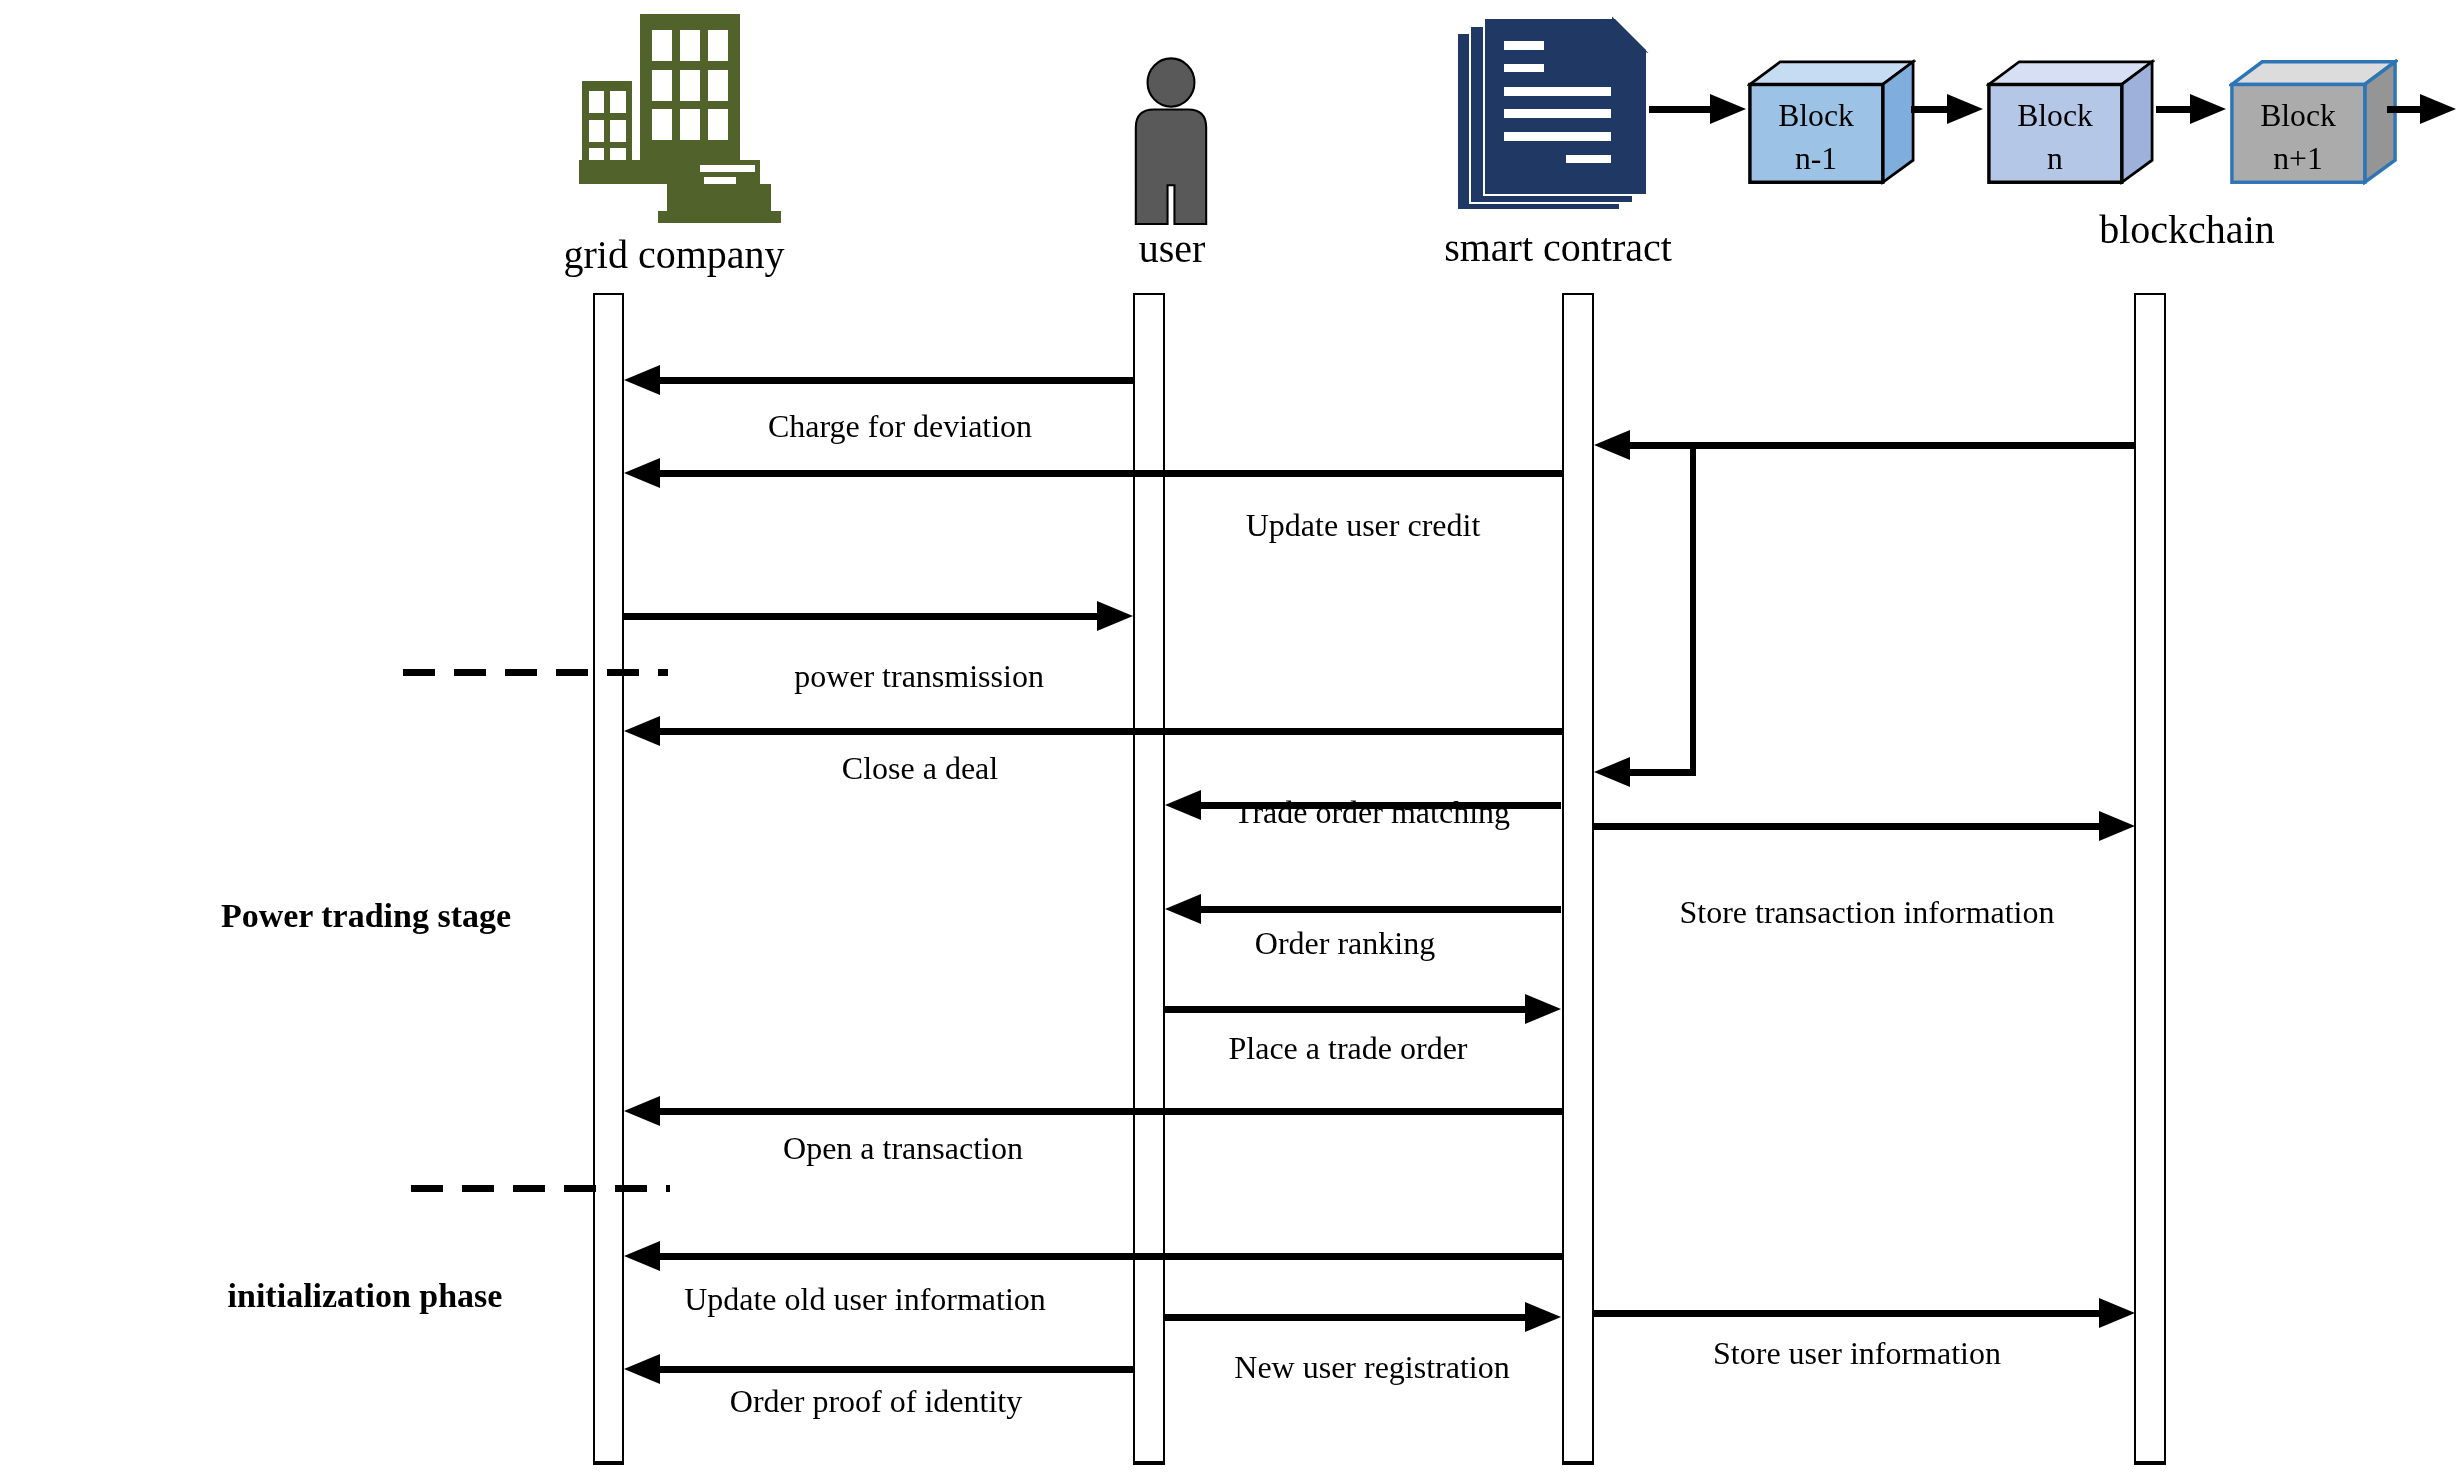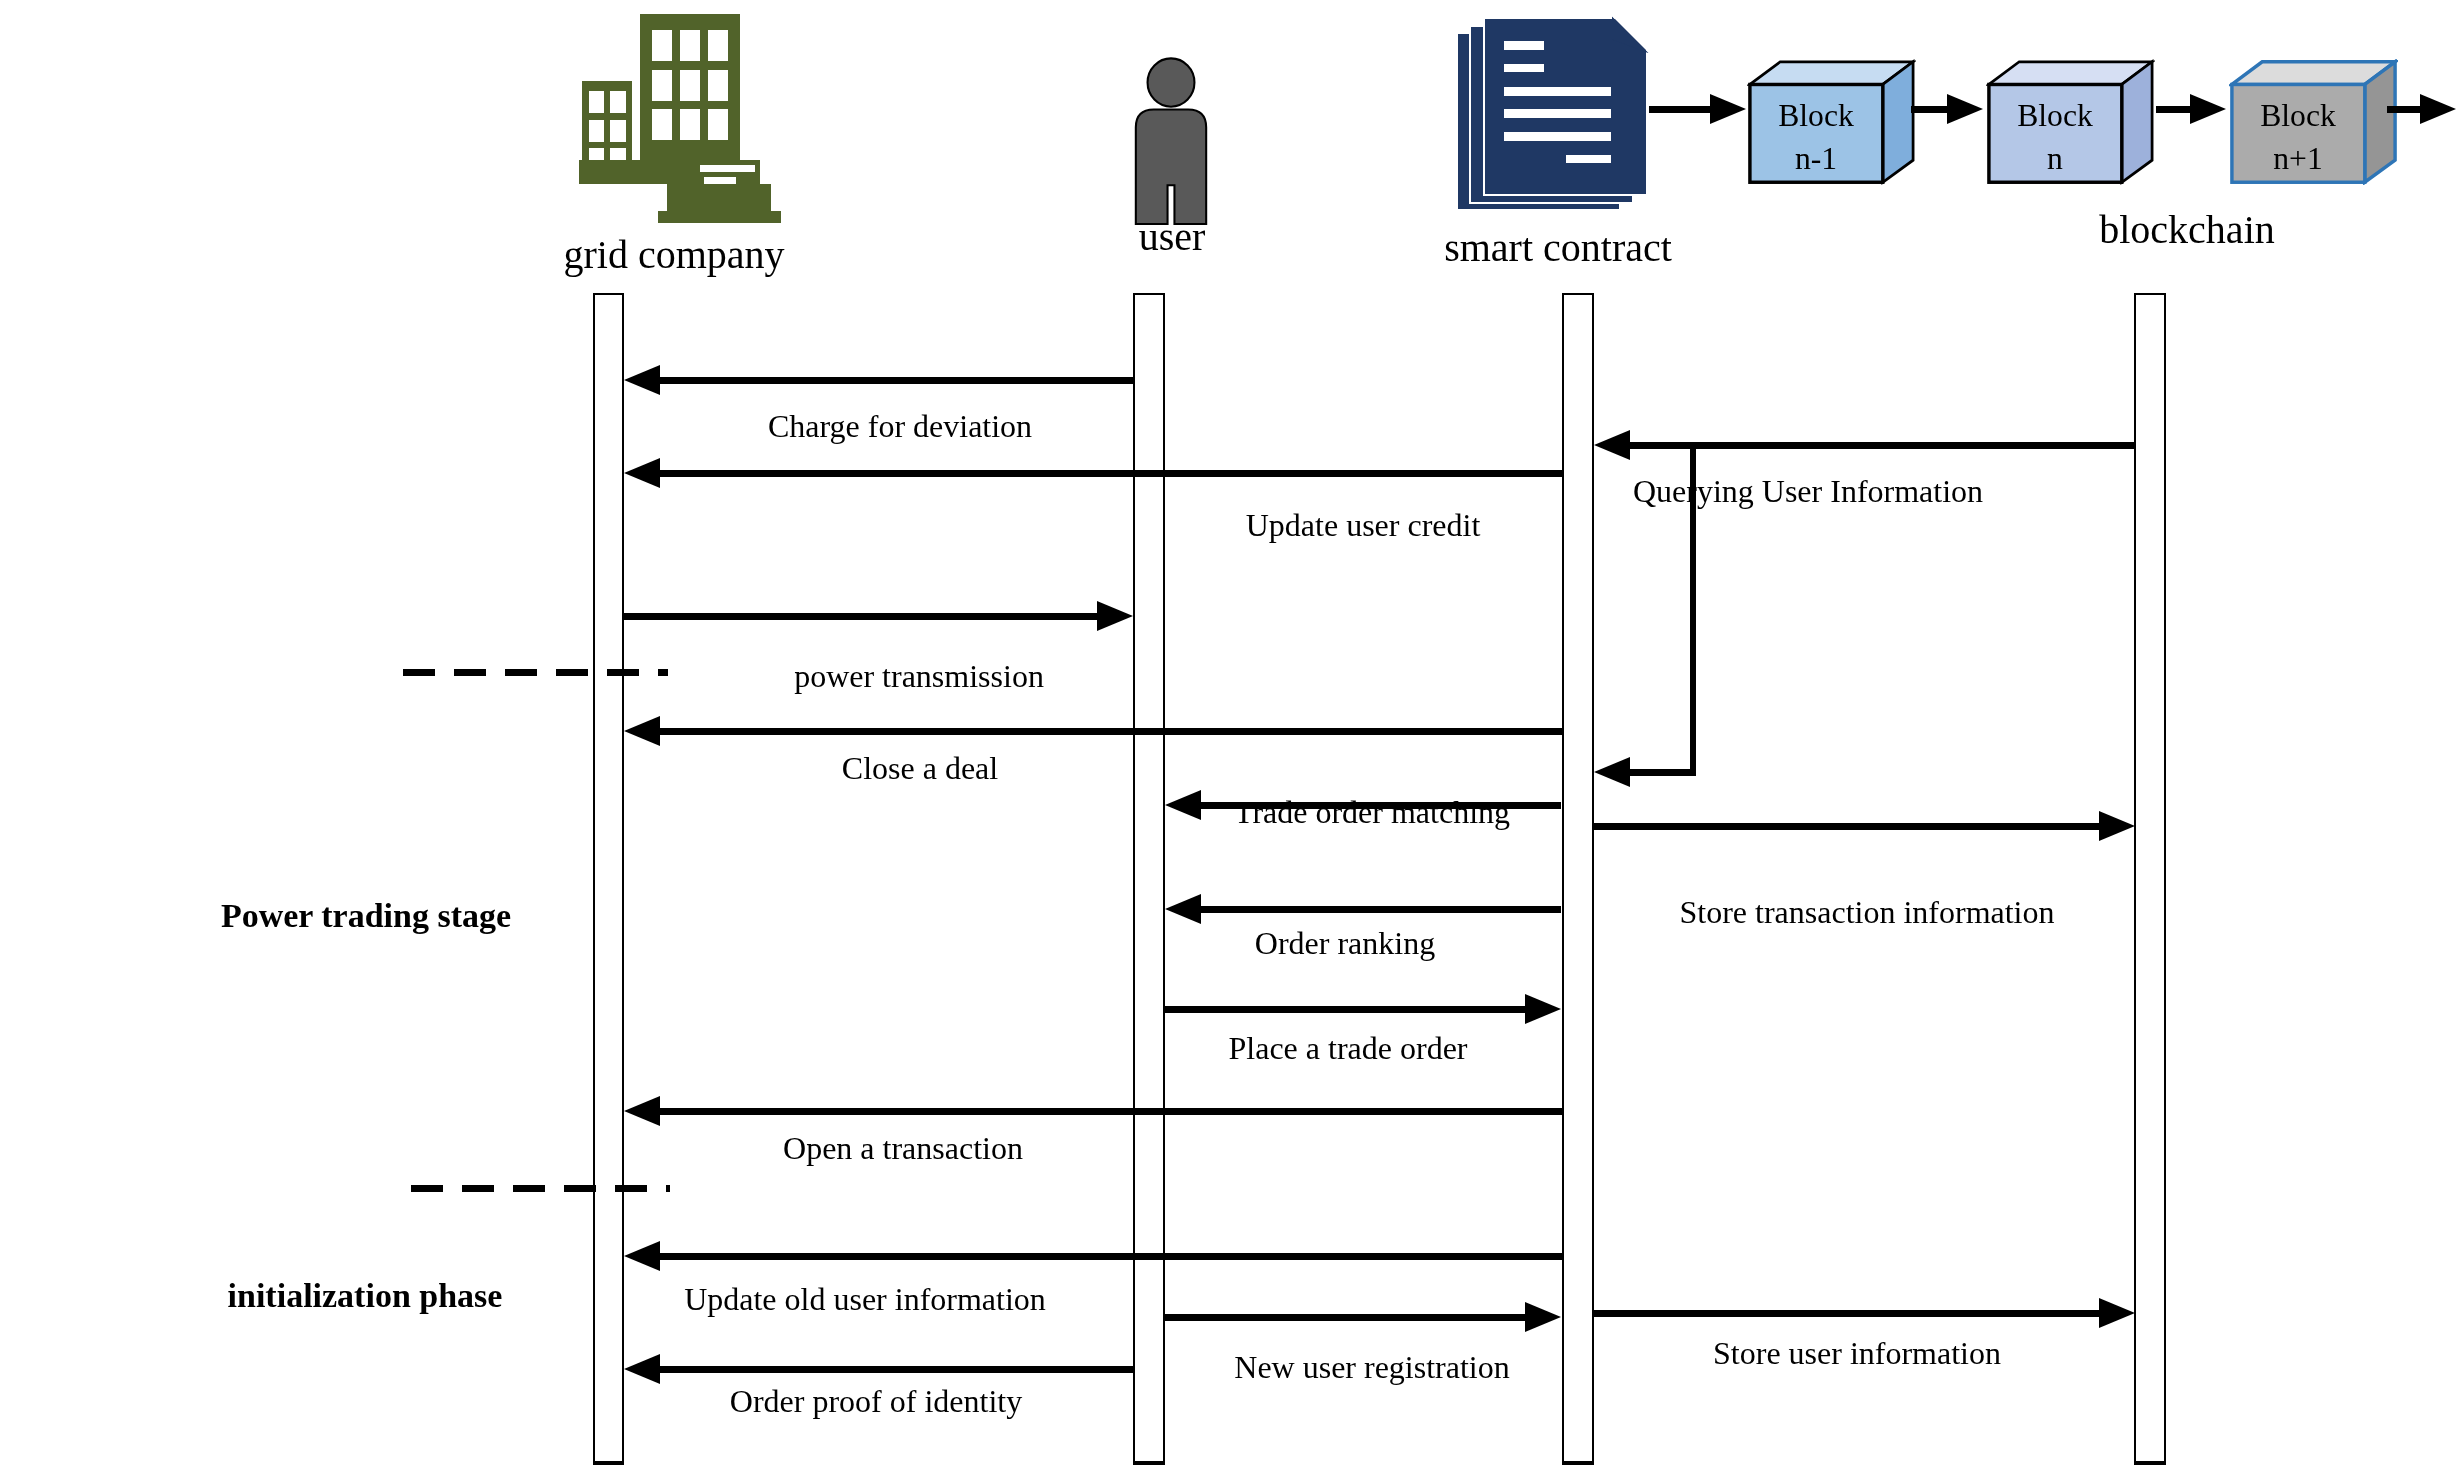--- a/index.html
+++ b/index.html
@@ -138,21 +138,21 @@
   <div class="msg right" style="left:2156px;top:94px;width:70px;">
       <div class="shaft"></div>
       <div class="head"></div>
     </div>
   <div class="msg right" style="left:2387px;top:94px;width:69px;">
       <div class="shaft"></div>
       <div class="head"></div>
     </div>
 
   <div class="actor-label" style="left:674px;top:254px;">grid company</div>
-  <div class="actor-label" style="left:1172px;top:236px;">user</div>
+  <div class="actor-label" style="left:1172px;top:248px;">user</div>
   <div class="actor-label" style="left:1558px;top:247px;">smart contract</div>
   <div class="actor-label" style="left:2187px;top:229px;">blockchain</div>
 
   <div class="lifeline" style="left:593px;width:31px;"></div>
   <div class="lifeline" style="left:1133px;width:32px;"></div>
   <div class="lifeline" style="left:1562px;width:32px;"></div>
   <div class="lifeline" style="left:2134px;width:32px;"></div>
 
   <div class="phase-label" style="left:366px;top:916px;">Power trading stage</div>
   <div class="phase-label" style="left:365px;top:1296px;">initialization phase</div>
@@ -168,21 +168,20 @@
 
   <div class="msg left" style="left:1594px;top:430px;width:541px;">
       <div class="shaft"></div>
       <div class="head"></div>
     </div>
   <div class="vline" style="left:1690px;top:445px;height:330px;"></div>
   <div class="msg left" style="left:1594px;top:757px;width:102px;">
       <div class="shaft"></div>
       <div class="head"></div>
     </div>
-  <div class="msg-label wrap" style="left:1808px;top:491px;">Querying User Information</div>
 
   <div class="msg left" style="left:624px;top:458px;width:938px;">
       <div class="shaft"></div>
       <div class="head"></div>
     </div>
   <div class="msg-label" style="left:1363px;top:525px;">Update user credit</div>
 
   <div class="msg right" style="left:624px;top:601px;width:509px;">
       <div class="shaft"></div>
       <div class="head"></div>

